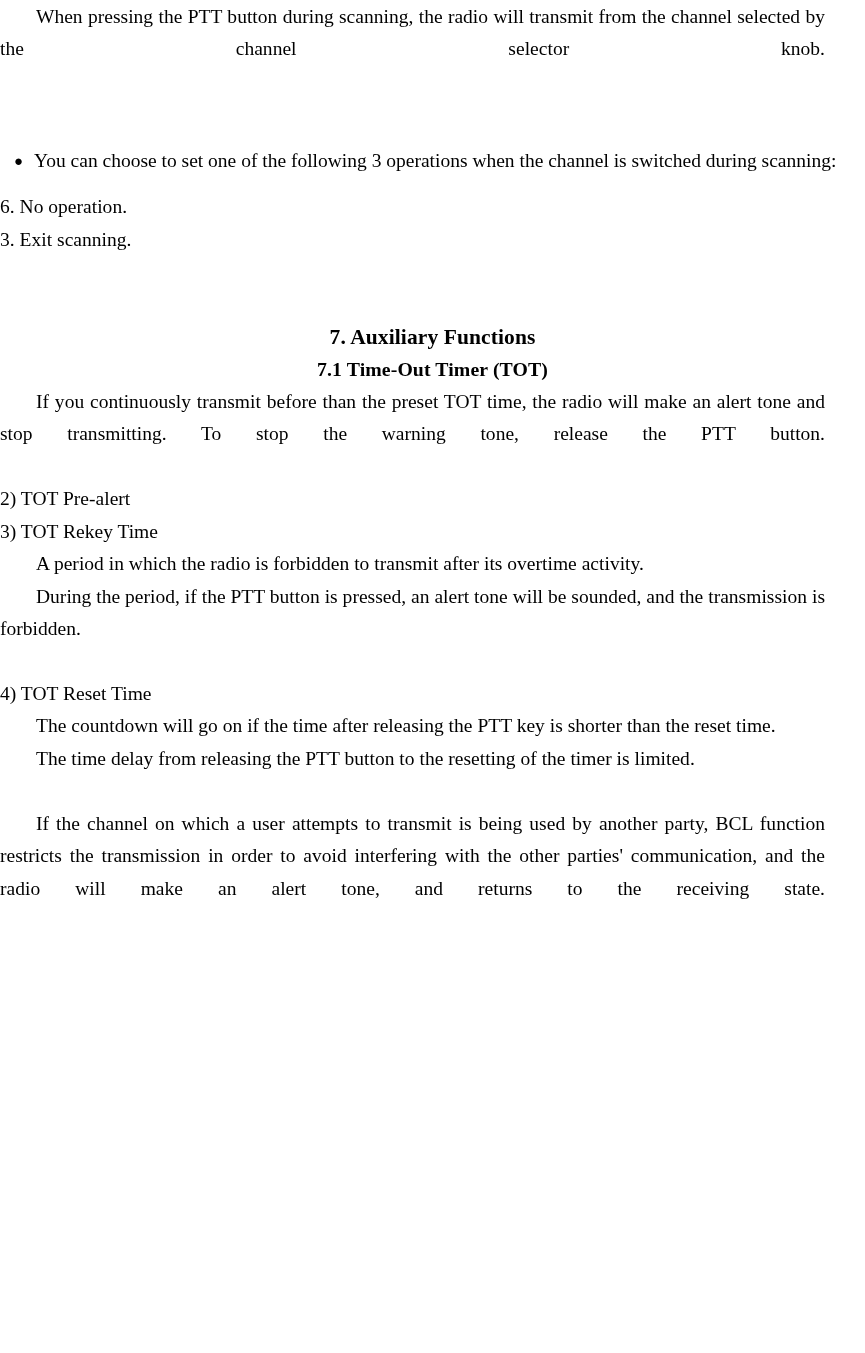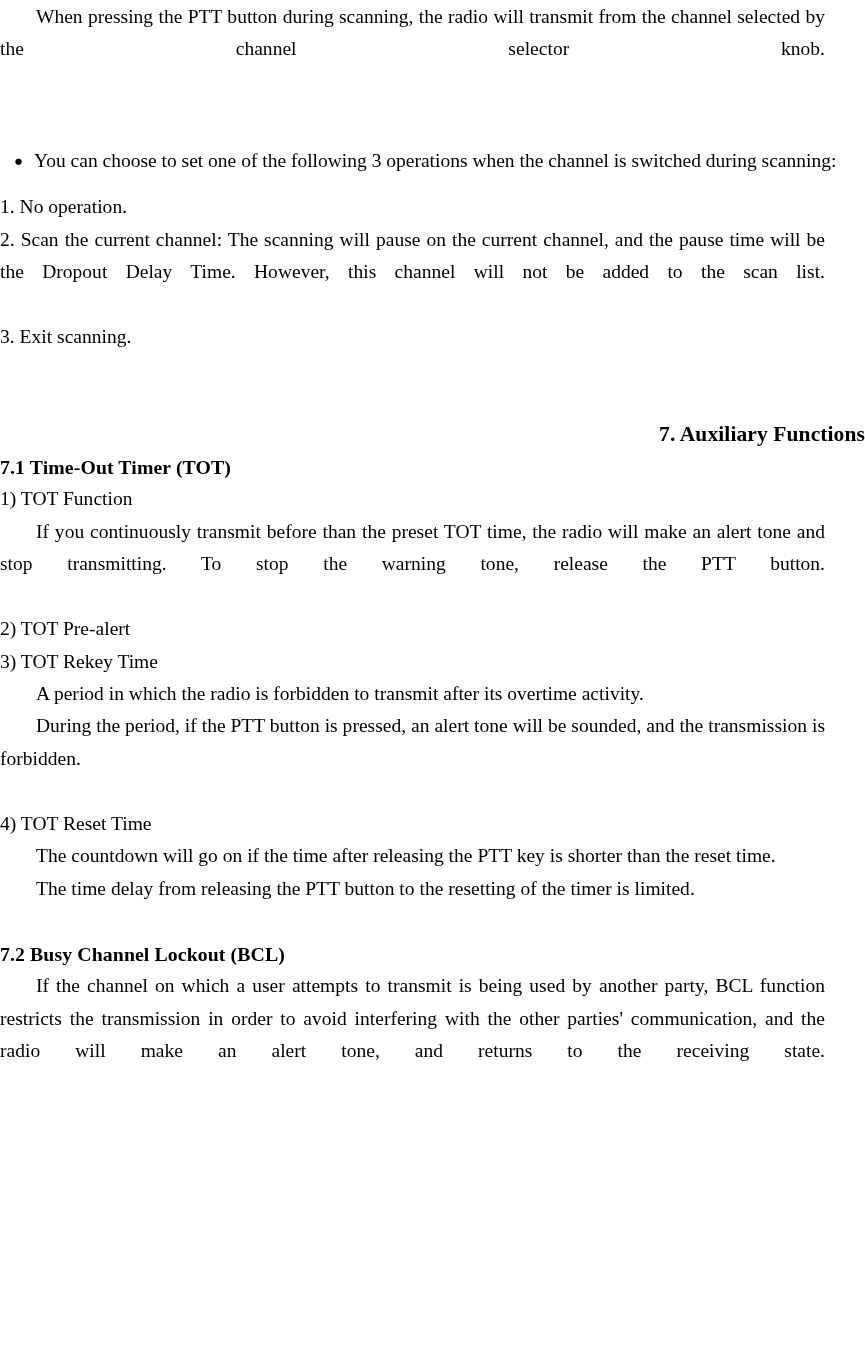--- a/index.html
+++ b/index.html
@@ -71,29 +71,29 @@
     display: inline-block;
     width: 11px;
   }
 
   
   h1.h-main {
     font-size: 21.5px;
     line-height: 32.45px;
     font-weight: bold;
     margin: 0;
-    text-align: right;
+    text-align: center;
     letter-spacing: 0.1px;
   }
   h2.h-sub {
     font-size: 19.8px;
     line-height: 32.45px;
     font-weight: bold;
     margin: 0;
-    text-align: left;
+    text-align: center;
     letter-spacing: 0.1px;
   }
 
   
   .blank-line {
     height: 32.45px;
     line-height: 32.45px;
     font-size: 19.5px;
   }
 </style>
@@ -102,36 +102,34 @@
 
 <div class="page">
   <div class="content">
 
     <p class="para indent flush">When pressing the PTT button during scanning, the radio will transmit from the channel selected by the channel selector knob.</p>
 
     <div class="blank-line">&nbsp;</div>
 
     <p class="bullet-para flush"><span class="bullet-glyph">●</span><span class="bullet-gap"></span><span>You can choose to set one of the following 3 operations when the channel is switched during scanning:</span></p>
 
-    <p class="para noindent ragged">1. No operation.</p>
+    <p class="para noindent ragged">6. No operation.</p>
 
-    <p class="para noindent flush">2. Scan the current channel: The scanning will pause on the current channel, and the pause time will be the Dropout Delay Time. However, this channel will not be added to the scan list.</p>
 
     <p class="para noindent ragged">3. Exit scanning.</p>
 
     <div class="blank-line">&nbsp;</div>
 
 
     <div class="blank-line">&nbsp;</div>
 
     <h1 class="h-main">7. Auxiliary Functions</h1>
 
     <h2 class="h-sub">7.1 Time-Out Timer (TOT)</h2>
 
-    <p class="para noindent ragged">1) TOT Function</p>
 
 
     <p class="para indent flush">If you continuously transmit before than the preset TOT time, the radio will make an alert tone and stop transmitting. To stop the warning tone, release the PTT button.</p>
 
     <p class="para noindent ragged">2) TOT Pre-alert</p>
 
 
     <p class="para noindent ragged">3) TOT Rekey Time</p>
 
     <p class="para indent ragged">A period in which the radio is forbidden to transmit after its overtime activity.</p>
@@ -139,20 +137,19 @@
     <p class="para indent flush">During the period, if the PTT button is pressed, an alert tone will be sounded, and the transmission is forbidden.</p>
 
     <p class="para noindent ragged">4) TOT Reset Time</p>
 
     <p class="para indent ragged">The countdown will go on if the time after releasing the PTT key is shorter than the reset time.</p>
 
     <p class="para indent ragged">The time delay from releasing the PTT button to the resetting of the timer is limited.</p>
 
     <div class="blank-line">&nbsp;</div>
 
-    <h2 class="h-sub">7.2 Busy Channel Lockout (BCL)</h2>
 
     <p class="para indent flush">If the channel on which a user attempts to transmit is being used by another party, BCL function restricts the transmission in order to avoid interfering with the other parties' communication, and the radio will make an alert tone, and returns to the receiving state.</p>
 
     <div class="blank-line">&nbsp;</div>
 
   </div>
 </div>
 
 </body></html>

